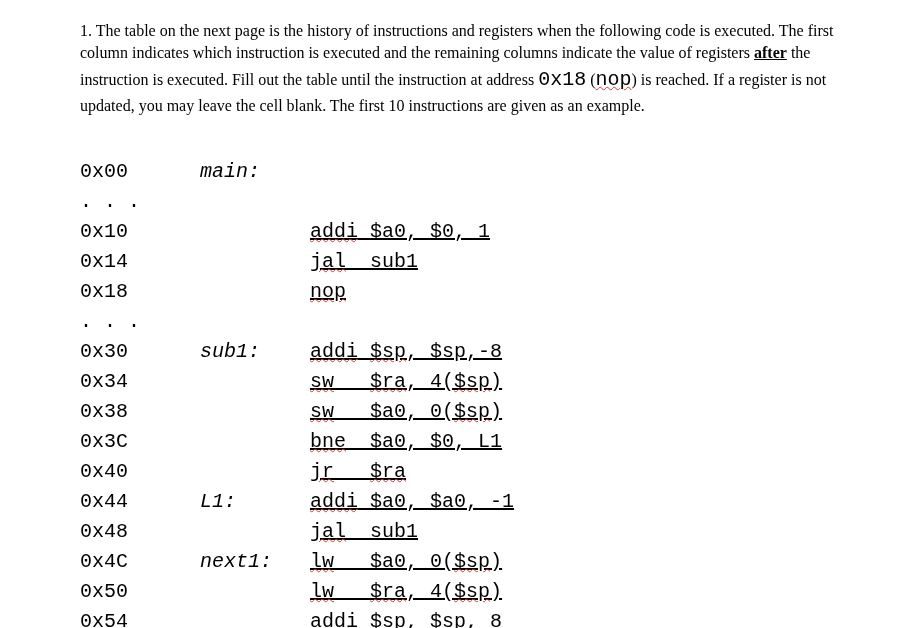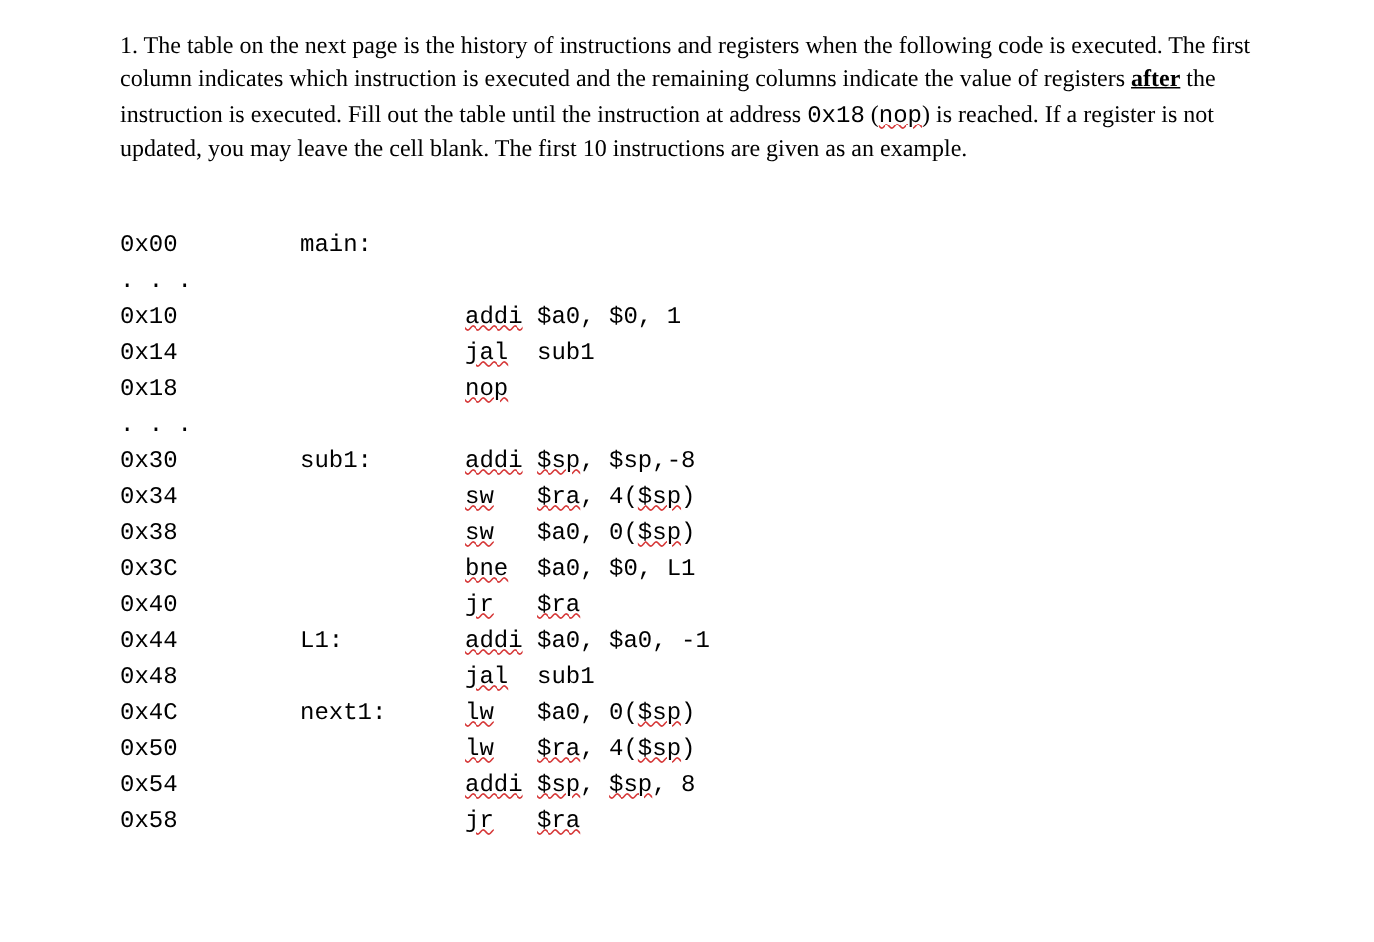--- a/index.html
+++ b/index.html
@@ -18,37 +18,39 @@
     }
     .para {
       margin-bottom: 40px;
     }
     .underline {
       text-decoration: underline;
       font-weight: bold;
     }
     .code-block {
       font-family: 'Courier New', Courier, monospace;
-      font-size: 16px;
+      font-size: 20px;
       white-space: pre;
       line-height: 1.5;
     }
     .code-row {
       display: flex;
     }
     .addr-col {
       width: 120px;
       flex-shrink: 0;
     }
     .label-col {
       width: 110px;
       flex-shrink: 0;
+      font-style: italic;
     }
     .instr-col {
       flex: 1;
+      text-decoration: underline;
     }
     .squiggle {
       text-decoration-line: underline;
       text-decoration-style: wavy;
       text-decoration-color: #d63838;
       text-decoration-thickness: 1px;
     }
   </style>
 </head>
 <body>

